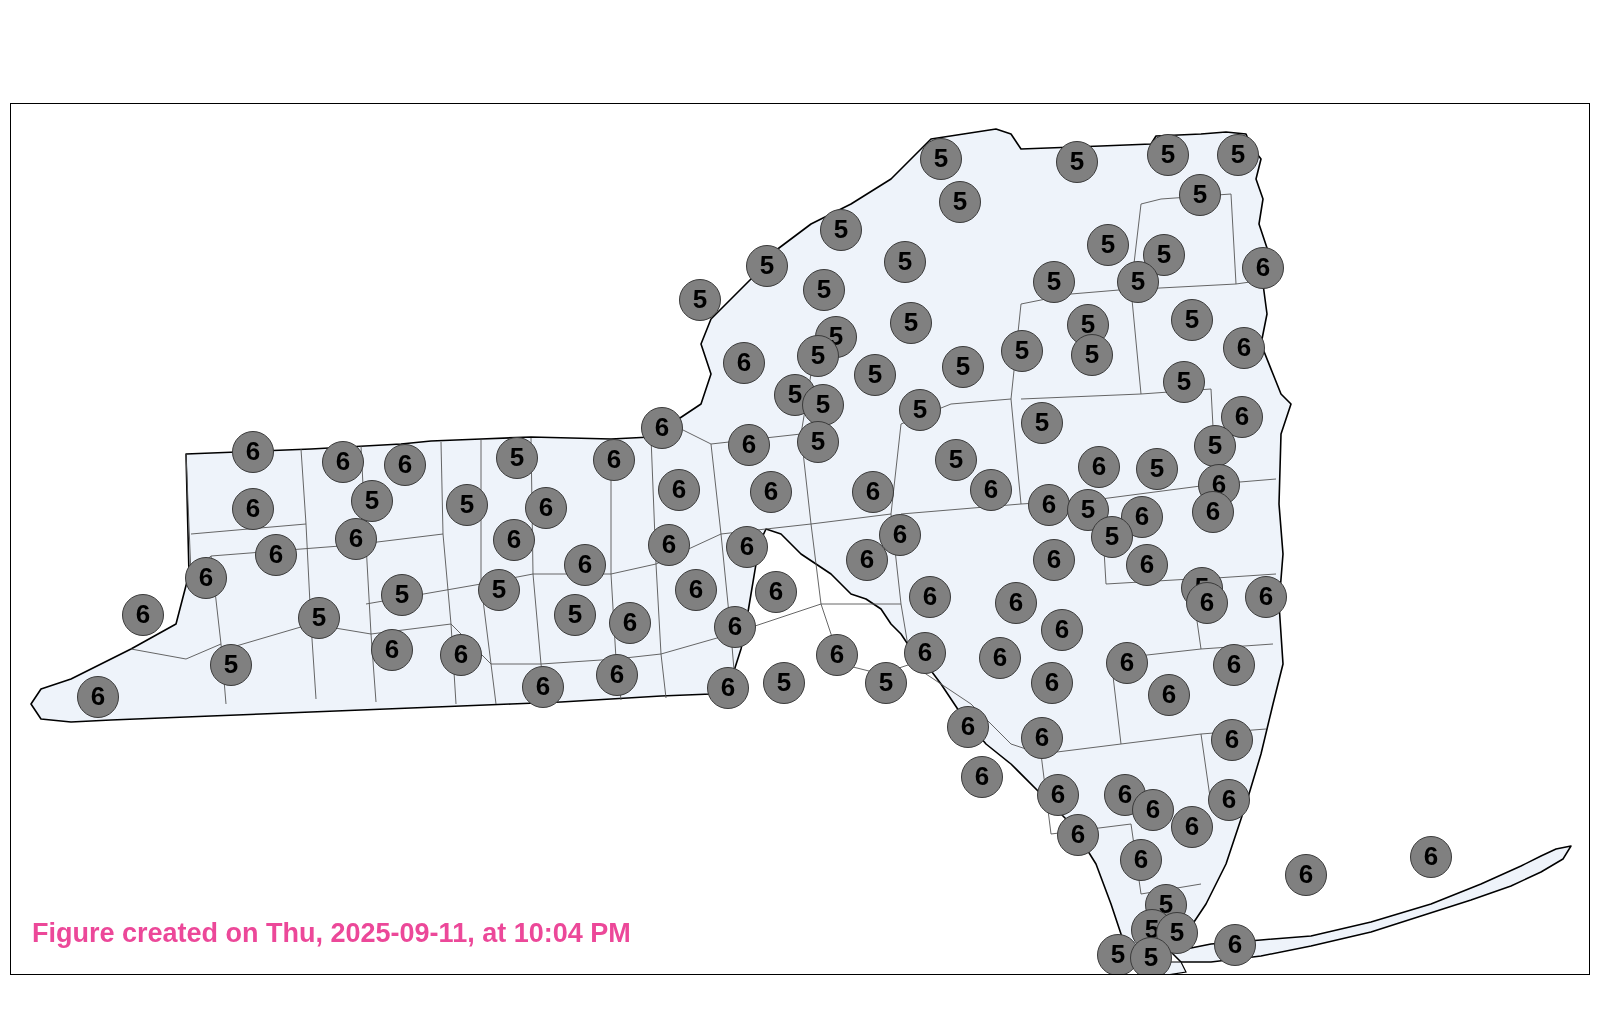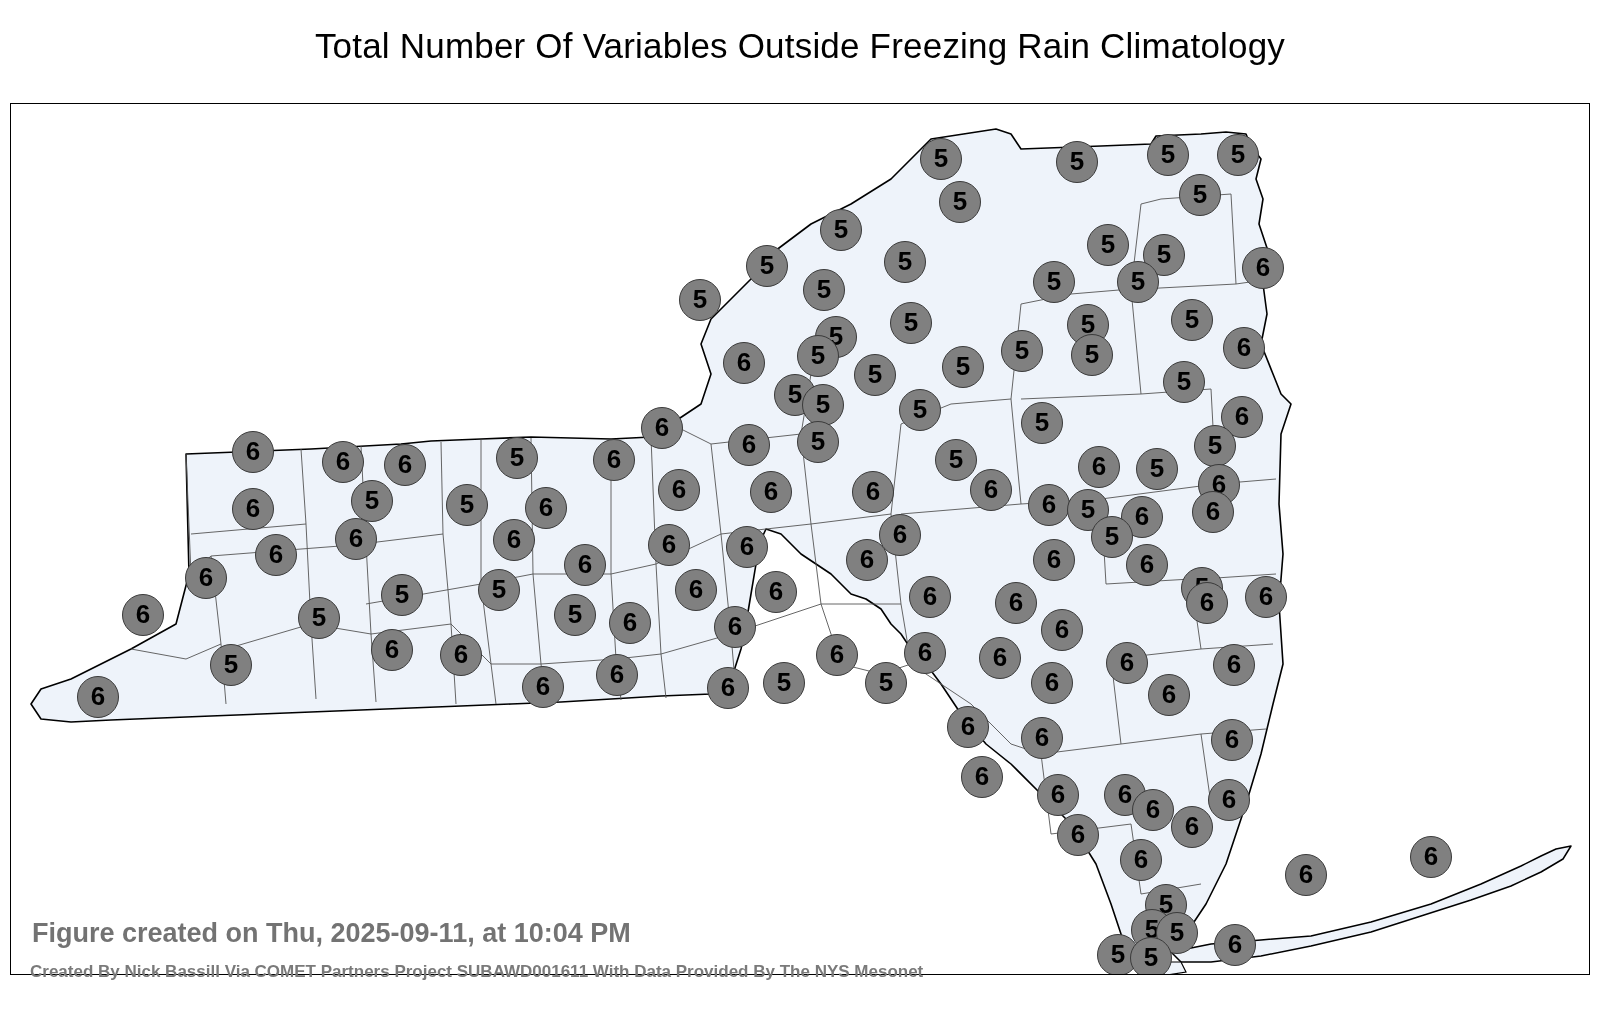--- a/index.html
+++ b/index.html
@@ -66,37 +66,36 @@
     color: #000000;
     line-height: 35px;
     white-space: pre-line;
   }
   #figure-created {
     position: absolute;
     left: 32px;
     top: 918px;
     font-size: 27px;
     font-weight: bold;
-    color: #737373;
+    color: #ec4899;
   }
   #credit {
     position: absolute;
     left: 30px;
     top: 962px;
     font-size: 17px;
     font-weight: bold;
     color: #7a7a7a;
   }
 </style>
 </head>
 <body>
 
 <div id="page">
 
-  <div id="title">Total Number Of Variables Outside Freezing Rain Climatology</div>
 
   <div id="map-frame">
     <svg id="map-svg" width="1578" height="870" viewBox="0 0 1578 870">
       <g>
         <path d="M20,600 L30,585 L60,575 L120,545 L165,520 L178,470 L175,350 L300,345 L390,340 L420,337 L470,335 L520,333 L600,335 L640,333 L660,320 L690,300 L700,270 L690,240 L700,215 L720,195 L740,175 L760,150 L800,120 L840,100 L880,75 L920,35 L985,25 L1000,30 L1010,45 L1090,42 L1140,40 L1145,32 L1190,30 L1215,28 L1235,30 L1240,42 L1250,55 L1245,75 L1252,95 L1248,120 L1258,150 L1252,180 L1256,210 L1250,240 L1262,270 L1270,290 L1280,300 L1270,330 L1268,400 L1272,450 L1268,500 L1272,560 L1262,600 L1250,650 L1235,700 L1215,760 L1195,800 L1175,830 L1160,845 L1150,860 L1130,865 L1115,860 L1110,830 L1100,800 L1085,760 L1060,720 L1030,690 L1000,660 L975,640 L950,610 L930,580 L915,560 L900,545 L890,530 L880,520 L870,505 L855,495 L840,490 L830,480 L820,470 L805,460 L790,450 L780,440 L770,430 L755,425 L748,440 L745,460 L740,490 L735,520 L730,545 L722,570 L715,585 L700,590 L650,592 L600,595 L550,598 L500,600 L450,602 L400,604 L350,606 L300,608 L250,610 L200,612 L150,614 L100,616 L60,618 L30,615 Z" fill="#eef3fa" stroke="#000000" stroke-width="1.6" stroke-linejoin="round"></path>
         <path d="M1160,848 L1200,840 L1250,836 L1300,832 L1360,818 L1420,800 L1470,780 L1510,762 L1530,752 L1545,745 L1560,742 L1552,755 L1530,768 L1500,782 L1460,796 L1410,812 L1360,828 L1300,842 L1250,852 L1200,858 L1170,858 Z" fill="#eef3fa" stroke="#000000" stroke-width="1.5" stroke-linejoin="round"></path>
         <path d="M1130,862 L1150,858 L1170,858 L1175,868 L1150,872 L1130,870 Z" fill="#eef3fa" stroke="#000000" stroke-width="1.2"></path>
       </g>
       <g fill="none" stroke="#555555" stroke-width="0.9">
         <path d="M175,350 L180,470"></path>
@@ -274,15 +273,14 @@
         <div class="station" style="left: 1165px; top: 828px; background: rgb(128, 128, 128); border-color: rgb(58, 58, 58);">5</div>
         <div class="station" style="left: 1106px; top: 850px; background: rgb(128, 128, 128); border-color: rgb(58, 58, 58);">5</div>
         <div class="station" style="left: 1139px; top: 853px; background: rgb(128, 128, 128); border-color: rgb(58, 58, 58);">5</div>
         <div class="station" style="left: 1223px; top: 840px; background: rgb(128, 128, 128); border-color: rgb(58, 58, 58);">6</div>
         <div class="station" style="left: 1294px; top: 770px; background: rgb(128, 128, 128); border-color: rgb(58, 58, 58);">6</div>
         <div class="station" style="left: 1419px; top: 752px; background: rgb(128, 128, 128); border-color: rgb(58, 58, 58);">6</div>
       </div>
   </div>
 
   <div id="figure-created">Figure created on Thu, 2025-09-11, at 10:04 PM</div>
-  <div id="credit">Created By Nick Bassill Via COMET Partners Project SUBAWD001611 With Data Provided By The NYS Mesonet</div>
 
 </div>
 
 </body></html>

